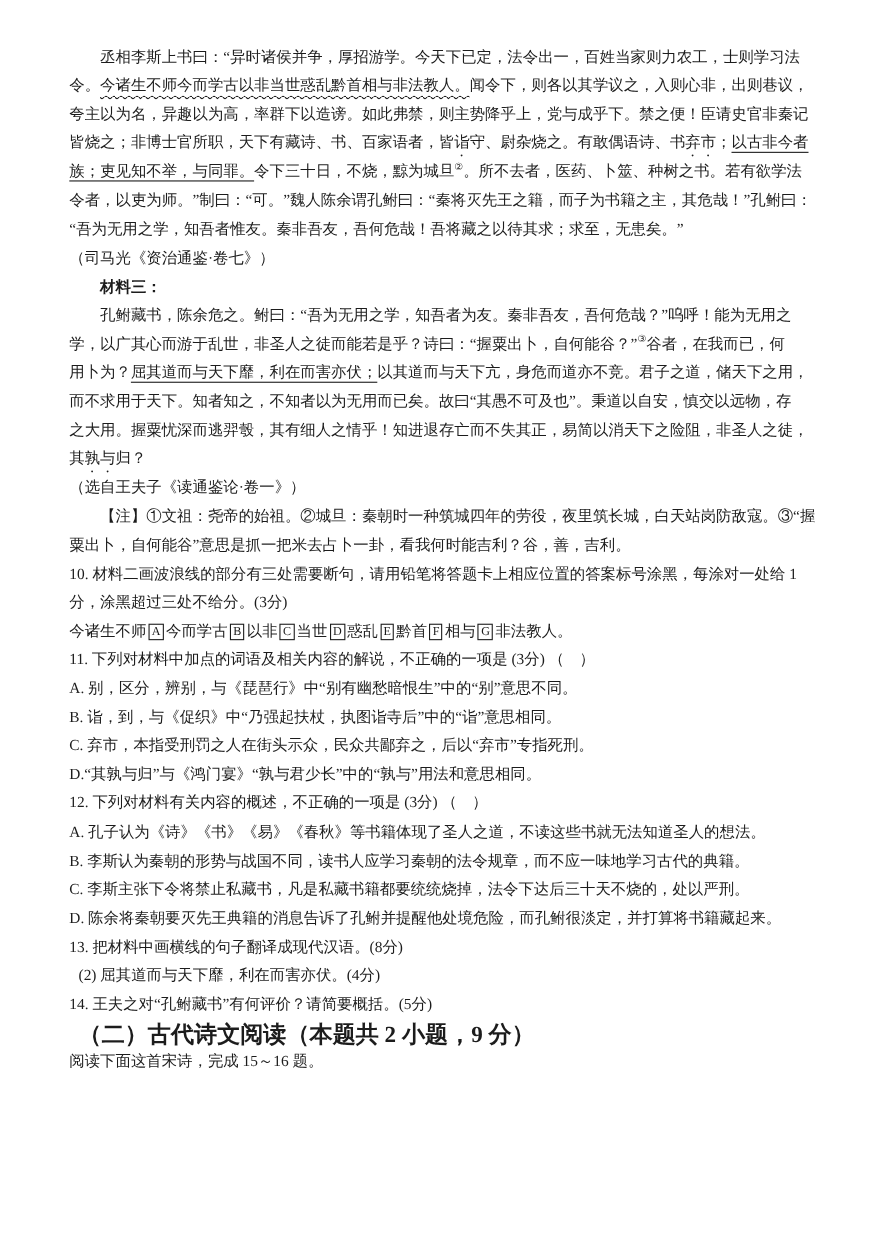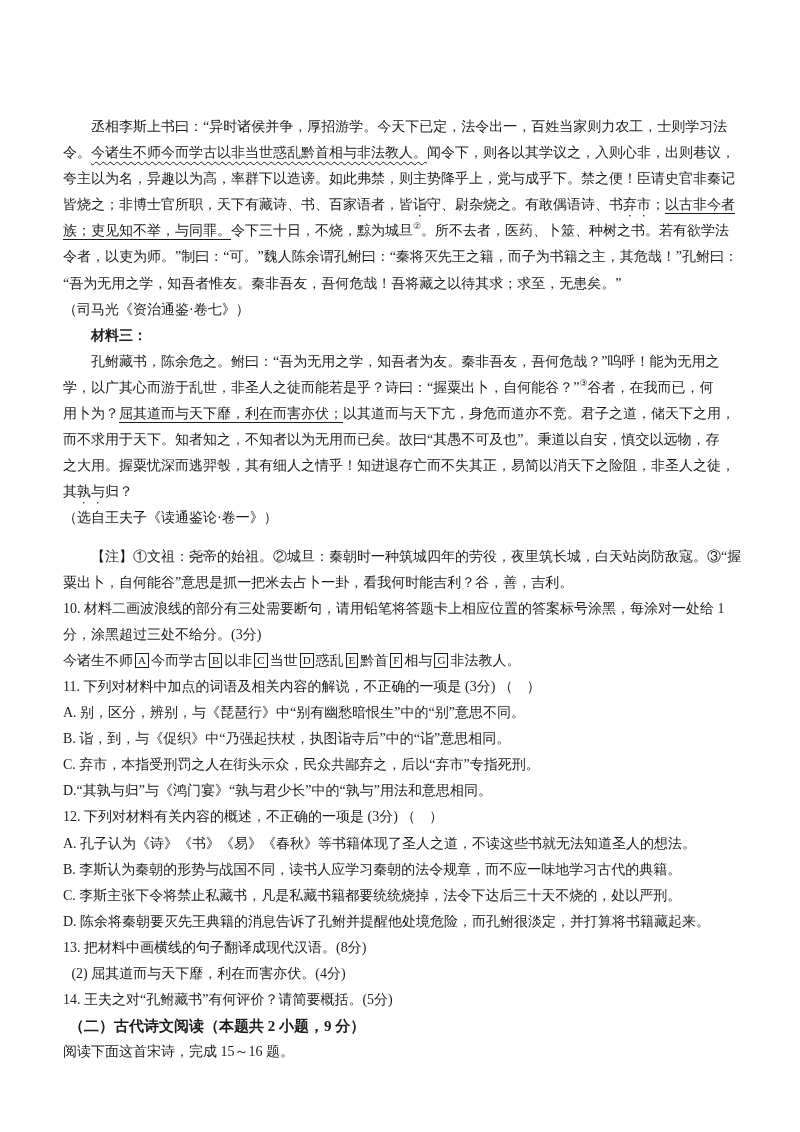--- a/index.html
+++ b/index.html
@@ -10,37 +10,37 @@
   .page {
     position: relative;
     width: 800px;
     height: 1132px;
     background: #ffffff;
     overflow: hidden;
     font-family: "Liberation Serif", "DejaVu Serif", serif;
     color: #1c1c1c;
   }
   .doc {
-    padding: 114px 60px 0 63px;
+    padding: 40px 60px 0 63px;
   }
   .line {
     white-space: pre;
     font-size: 14px;
     line-height: 26.1px;
     height: 26.1px;
     letter-spacing: 0px;
   }
   .line.right {
     text-align: left;
   }
   .line.bold {
     font-weight: 700;
   }
   .line.large {
-    font-size: 15px;
+    font-size: 21px;
   }
   .seg-plain { }
   .seg-wavy {
     text-decoration: underline;
     text-decoration-style: wavy;
     text-decoration-thickness: 1px;
     text-underline-offset: 4px;
   }
   .seg-underline {
     text-decoration: underline;
@@ -84,21 +84,21 @@
       <div class="line"><span class="seg-plain">“吾为无用之学，知吾者惟友。秦非吾友，吾何危哉！吾将藏之以待其求；求至，无患矣。”</span></div>
       <div class="line right"><span class="seg-plain">（司马光《资治通鉴·卷七》）</span></div>
       <div class="line bold" style="padding-left: 2em;"><span class="seg-plain">材料三：</span></div>
       <div class="line" style="padding-left: 2em; font-family: Liberation Serif, serif;"><span class="seg-plain">孔鲋藏书，陈余危之。鲋曰：“吾为无用之学，知吾者为友。秦非吾友，吾何危哉？”呜呼！能为无用之</span></div>
       <div class="line"><span class="seg-plain">学，以广其心而游于乱世，非圣人之徒而能若是乎？诗曰：“握粟出卜，自何能谷？”</span><span class="seg-sup">③</span><span class="seg-plain">谷者，在我而已，何</span></div>
       <div class="line"><span class="seg-plain">用卜为？</span><span class="seg-underline">屈其道而与天下靡，利在而害亦伏；</span><span class="seg-plain">以其道而与天下亢，身危而道亦不竞。君子之道，储天下之用，</span></div>
       <div class="line"><span class="seg-plain">而不求用于天下。知者知之，不知者以为无用而已矣。故曰“其愚不可及也”。秉道以自安，慎交以远物，存</span></div>
       <div class="line"><span class="seg-plain">之大用。握粟忧深而逃羿彀，其有细人之情乎！知进退存亡而不失其正，易简以消天下之险阻，非圣人之徒，</span></div>
       <div class="line"><span class="seg-plain">其</span><span class="seg-dot">孰与</span><span class="seg-plain">归？</span></div>
       <div class="line right"><span class="seg-plain">（选自王夫子《读通鉴论·卷一》）</span></div>
-      <div class="line" style="padding-left: 2em; margin-top: 12px;"><span class="seg-plain">【注】①文祖：尧帝的始祖。②城旦：秦朝时一种筑城四年的劳役，夜里筑长城，白天站岗防敌寇。③“握</span></div>
+      <div class="line" style="padding-left: 2em;"><span class="seg-plain">【注】①文祖：尧帝的始祖。②城旦：秦朝时一种筑城四年的劳役，夜里筑长城，白天站岗防敌寇。③“握</span></div>
       <div class="line"><span class="seg-plain">粟出卜，自何能谷”意思是抓一把米去占卜一卦，看我何时能吉利？谷，善，吉利。</span></div>
       <div class="line"><span class="seg-plain">10. 材料二画波浪线的部分有三处需要断句，请用铅笔将答题卡上相应位置的答案标号涂黑，每涂对一处给 1</span></div>
       <div class="line"><span class="seg-plain">分，涂黑超过三处不给分。(3分)</span></div>
       <div class="line"><span class="seg-plain">今诸生不师</span><span class="seg-box">A</span><span class="seg-plain">今而学古</span><span class="seg-box">B</span><span class="seg-plain">以非</span><span class="seg-box">C</span><span class="seg-plain">当世</span><span class="seg-box">D</span><span class="seg-plain">惑乱</span><span class="seg-box">E</span><span class="seg-plain">黔首</span><span class="seg-box">F</span><span class="seg-plain">相与</span><span class="seg-box">G</span><span class="seg-plain">非法教人。</span></div>
       <div class="line"><span class="seg-plain">11. 下列对材料中加点的词语及相关内容的解说，不正确的一项是 (3分) （　）</span></div>
       <div class="line"><span class="seg-plain">A. 别，区分，辨别，与《琵琶行》中“别有幽愁暗恨生”中的“别”意思不同。</span></div>
       <div class="line"><span class="seg-plain">B. 诣，到，与《促织》中“乃强起扶杖，执图诣寺后”中的“诣”意思相同。</span></div>
       <div class="line"><span class="seg-plain">C. 弃市，本指受刑罚之人在街头示众，民众共鄙弃之，后以“弃市”专指死刑。</span></div>
       <div class="line"><span class="seg-plain">D.“其孰与归”与《鸿门宴》“孰与君少长”中的“孰与”用法和意思相同。</span></div>
       <div class="line"><span class="seg-plain">12. 下列对材料有关内容的概述，不正确的一项是 (3分) （　）</span></div>

